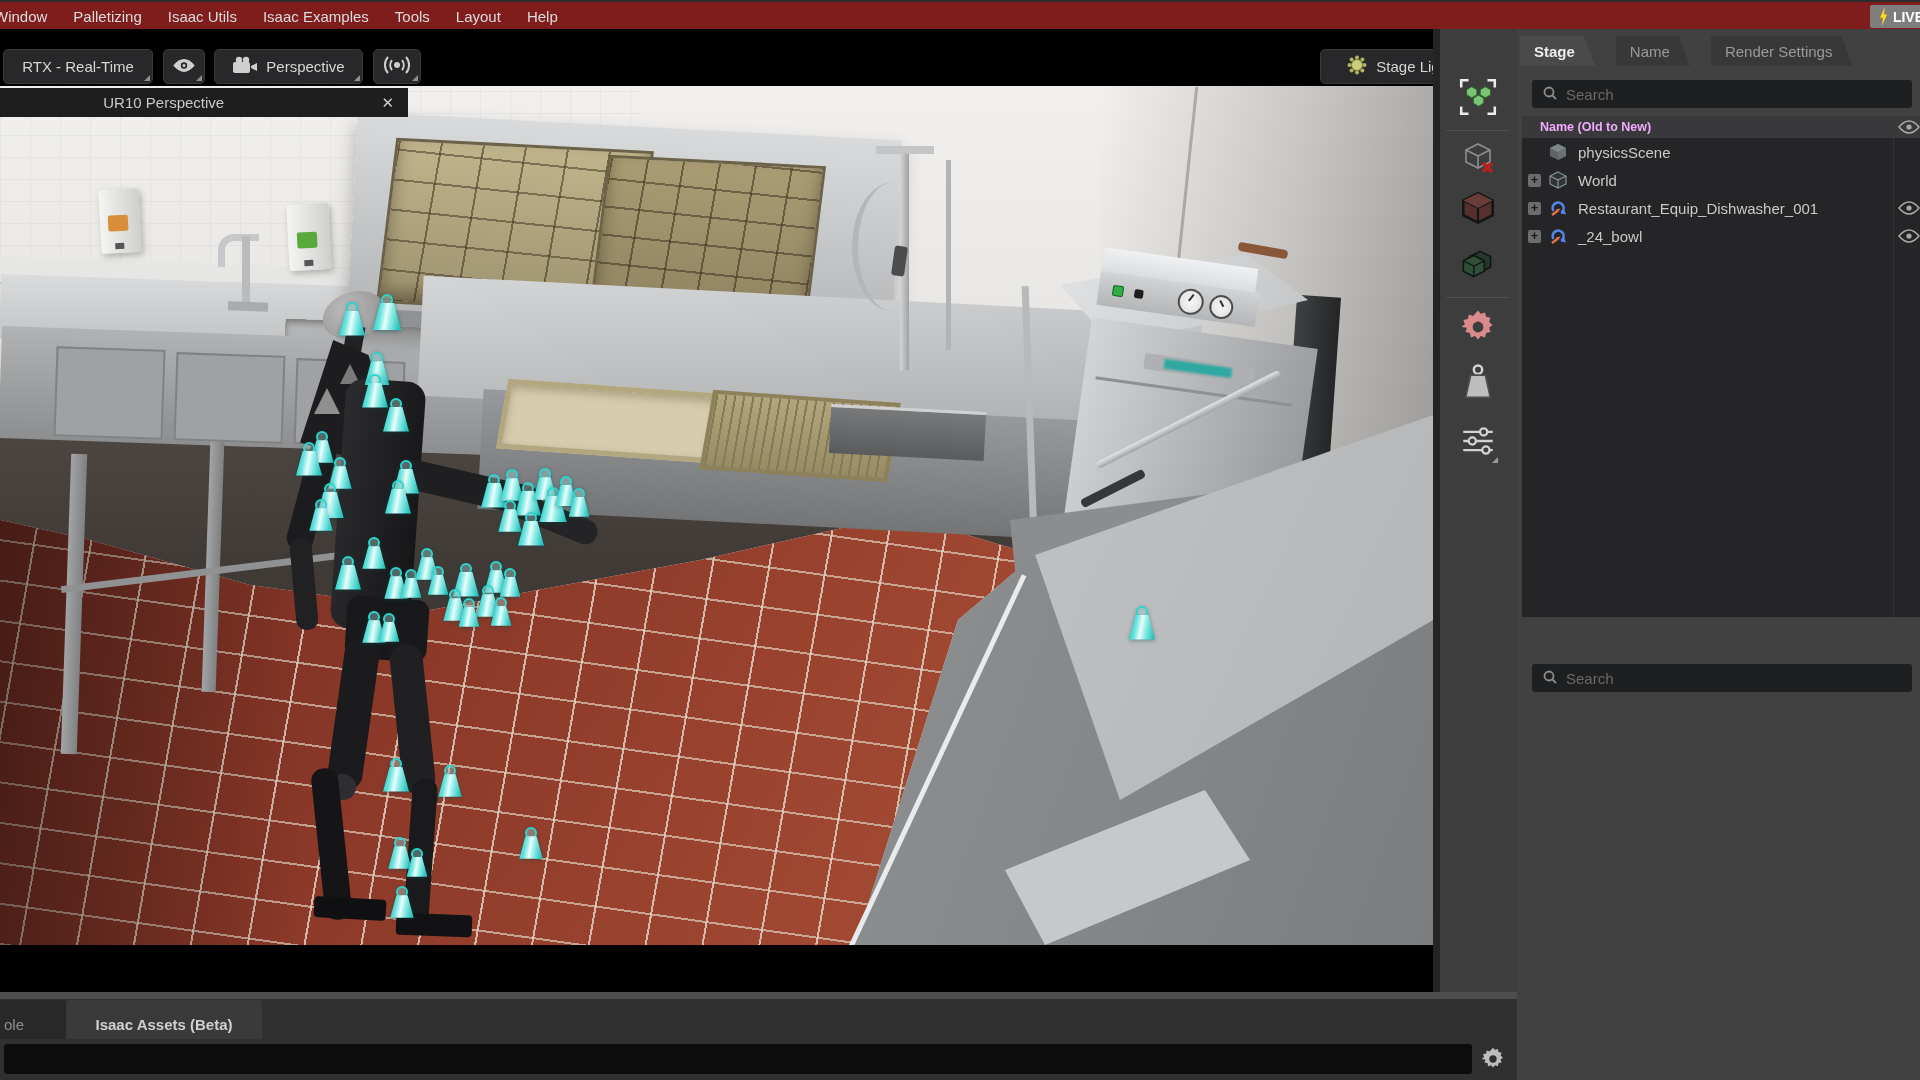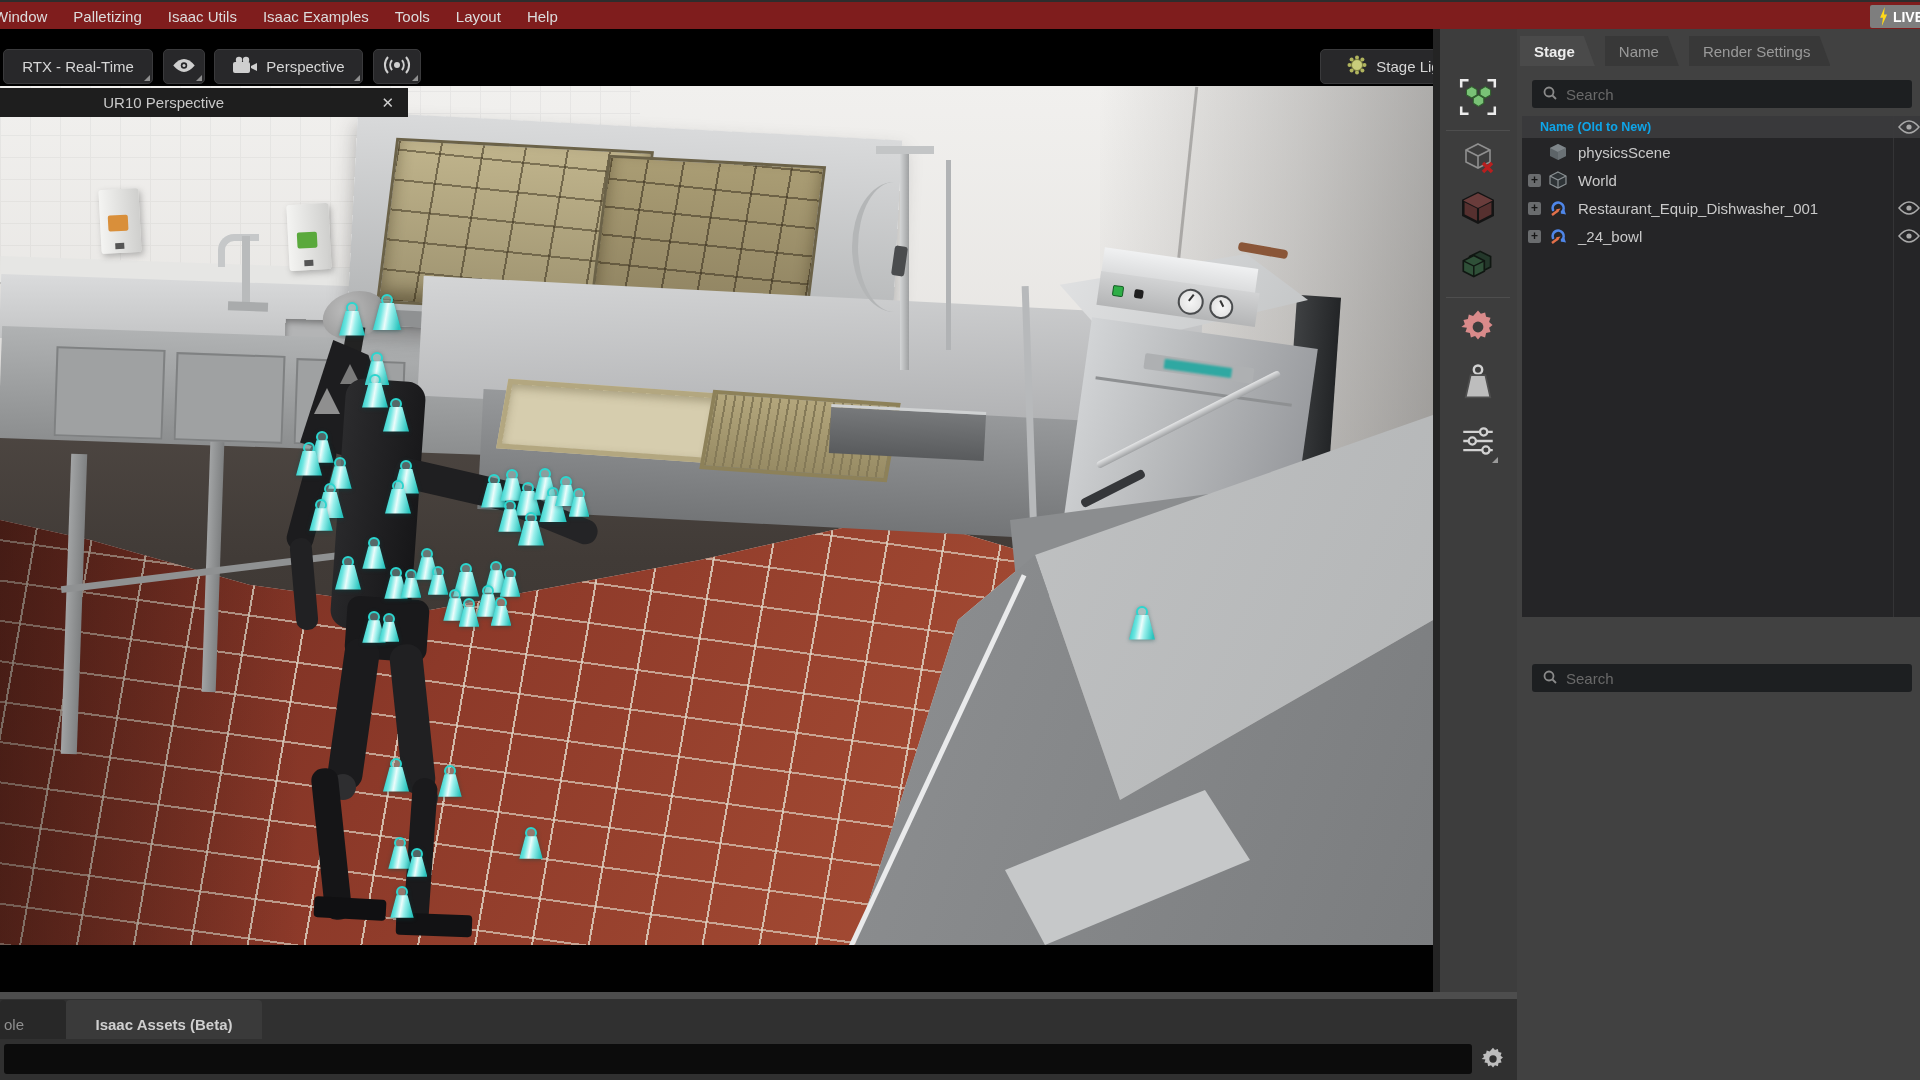--- a/index.html
+++ b/index.html
@@ -39,29 +39,29 @@
   .marker .body{position:absolute;left:0;top:9px;width:100%;height:76%;
         clip-path:polygon(26% 0,74% 0,100% 100%,0 100%);
         background:linear-gradient(100deg,#1fc9c3 6%,#6fe6e1 30%,#ecfcfb 47%,#9af0ec 60%,#28c3bd 92%);}
   
   #side-gap{position:absolute;left:1433px;top:29px;width:7px;height:963px;background:#242424;}
   #vtoolbar{position:absolute;left:1440px;top:29px;width:77px;height:963px;background:#3d3d3d;}
   .vt-icon{position:absolute;left:16px;width:44px;height:44px;display:flex;align-items:center;justify-content:center;}
   .vt-div{position:absolute;left:6px;width:64px;height:1px;background:#4e4e4e;}
   
   #rpanel{position:absolute;left:1517px;top:29px;width:403px;height:1051px;background:#414141;}
-  .tabrow{position:absolute;left:3px;display:flex;gap:10px;}
+  .tabrow{position:absolute;left:3px;display:flex;gap:21px;}
   .vtab{height:100%;display:flex;align-items:center;padding:0 20px 0 14px;font-size:15px;color:#9a9a9a;
         background:#383838;clip-path:polygon(0 0,calc(100% - 11px) 0,100% 100%,0 100%);white-space:nowrap;}
   .vtab.active{background:#4a4a4a;color:#ececec;font-weight:bold;}
   .searchbox{position:absolute;height:28px;background:#1d1f21;border-radius:3px;display:flex;
         align-items:center;gap:8px;padding:0 10px;box-sizing:border-box;color:#696969;font-size:15px;}
   #tree{position:absolute;left:5px;top:87px;width:398px;height:501px;background:#252527;overflow:hidden;}
   #tree-header{height:22px;background:#39393b;display:flex;align-items:center;padding-left:18px;
-        font-size:12.5px;font-weight:bold;color:#0ea5e9;position:relative;}
+        font-size:12.5px;font-weight:bold;color:#f0abfc;position:relative;}
   #tree-col-div{position:absolute;left:371px;top:0;width:1px;height:100%;background:#3a3a3c;}
   .trow{height:28px;display:flex;align-items:center;position:relative;font-size:15px;color:#c9c9c9;}
   .trow .expander{position:absolute;left:6px;width:13px;height:13px;background:#6a6c6e;border-radius:2px;
         color:#161616;font-size:12px;line-height:12px;text-align:center;font-weight:bold;}
   .trow .picon{position:absolute;left:26px;width:20px;height:20px;}
   .trow .lbl{position:absolute;left:56px;white-space:nowrap;}
   .trow .eye{position:absolute;left:376px;width:22px;height:14px;}
   #tree-header .eye{position:absolute;left:376px;top:4px;width:22px;height:14px;}
   
   #console{position:absolute;left:0;top:992px;width:1517px;height:88px;background:#303030;border-top:7px solid #4d4d4d;}

